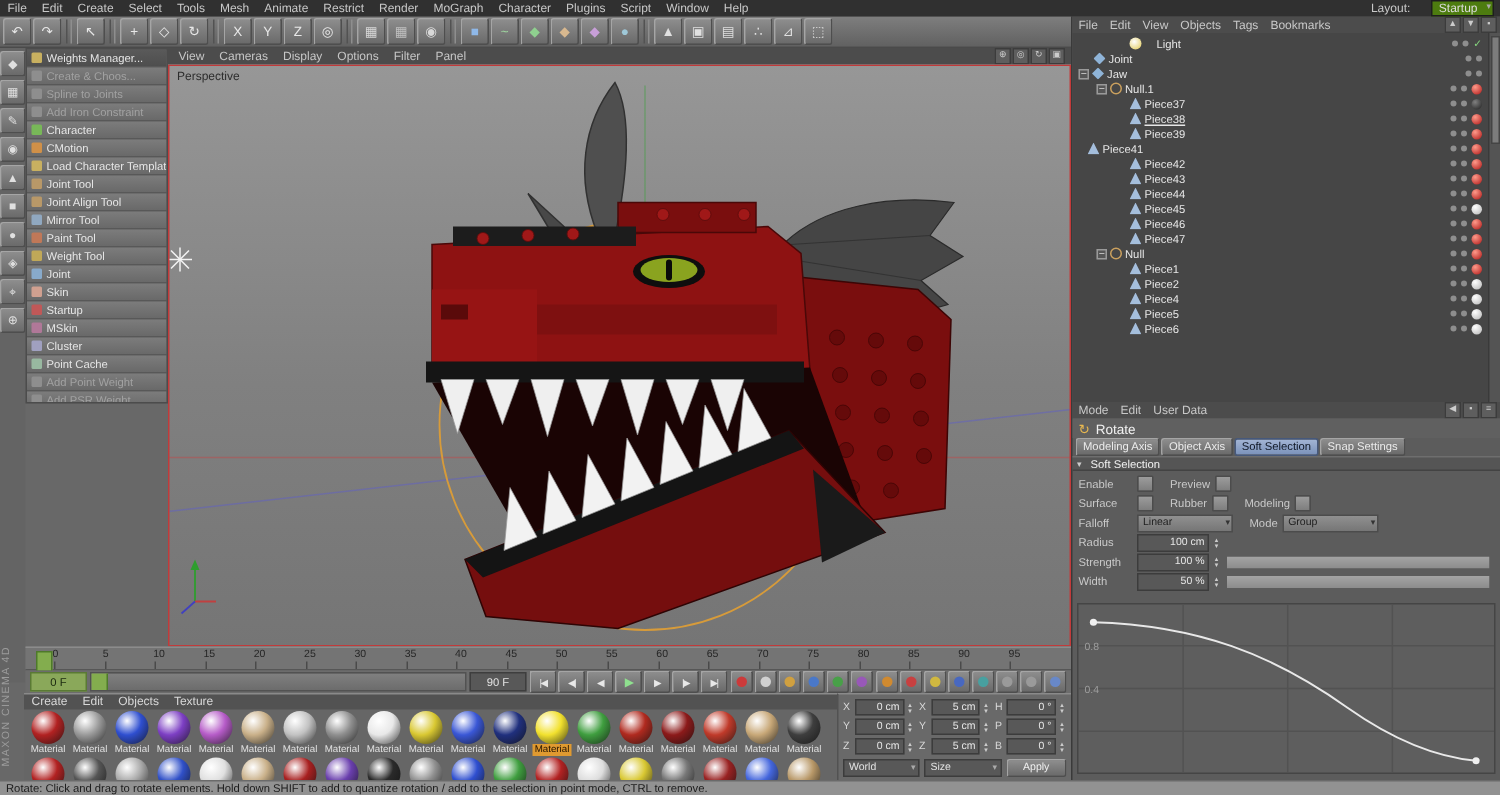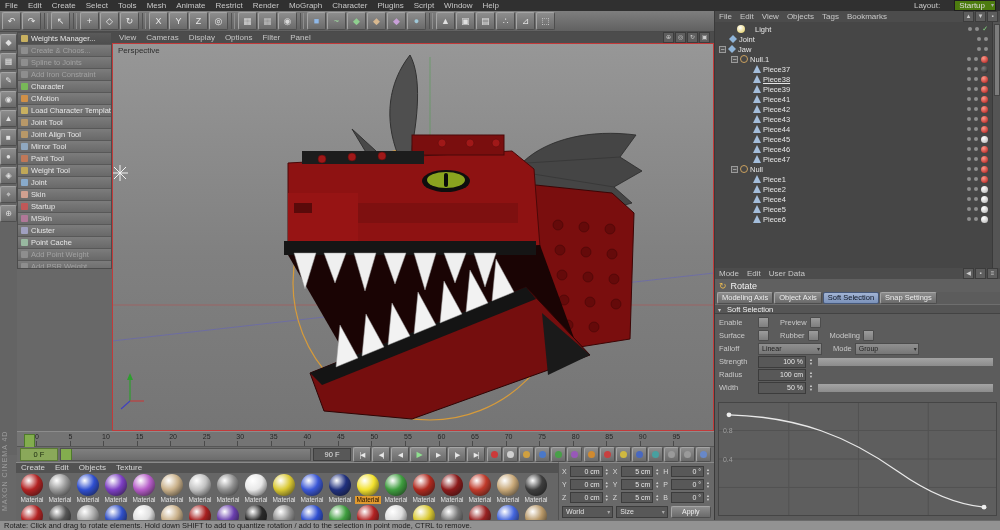--- a/index.html
+++ b/index.html
@@ -824,21 +824,21 @@
           <div class="mi">Bookmarks</div>
         </div>
       <div class="hdr-icons" id="om-icons">
           <div class="hdr-icon">▲</div>
           <div class="hdr-icon">▼</div>
           <div class="hdr-icon">▪</div>
         </div>
     </div>
     <div class="om-body">
       <div id="om-tree" style="padding-top:2px">
-          <div class="om-row" style="padding-left: 4px; gap: 10px;">
+          <div class="om-row" style="padding-left: 20px; gap: 10px;">
             <span class="om-exp-sp"></span>
             <span class="om-ic om-ic-light"></span>
             <span>Light</span>
             <span class="om-right">
               <span class="om-dot"></span>
               <span class="om-dot"></span>
               <span class="om-check">✓</span>
             </span>
           </div>
           <div class="om-row" style="padding-left: 4px;">
@@ -892,21 +892,21 @@
           <div class="om-row" style="padding-left: 28px;">
             <span class="om-exp-sp"></span>
             <span class="om-ic om-ic-piece"></span>
             <span>Piece39</span>
             <span class="om-right">
               <span class="om-dot"></span>
               <span class="om-dot"></span>
               <span class="om-mat omred"></span>
             </span>
           </div>
-          <div class="om-row" style="padding-left: 28px;">
+          <div class="om-row" style="">
             <span class="om-exp-sp"></span>
             <span class="om-ic om-ic-piece"></span>
             <span>Piece41</span>
             <span class="om-right">
               <span class="om-dot"></span>
               <span class="om-dot"></span>
               <span class="om-mat omred"></span>
             </span>
           </div>
           <div class="om-row" style="padding-left: 28px;">
@@ -1072,37 +1072,37 @@
         <span class="am-label2">Rubber</span>
         <span class="cb"></span>
         <span class="am-label2">Modeling</span>
         <span class="cb"></span>
       </div>
       <div class="am-row">
         <span class="am-label">Falloff</span>
         <span class="am-select">Linear</span>
         <span class="am-label2">Mode</span>
         <span class="am-select">Group</span>
+      </div>
+      <div class="am-row">
+        <span class="am-label">Radius</span>
+        <span class="am-input">100 cm</span>
+        <span class="spin">
+            <span>▲</span>
+            <span>▼</span>
+          </span>
       </div>
       <div class="am-row">
         <span class="am-label">Strength</span>
         <span class="am-input">100 %</span>
         <span class="spin">
             <span>▲</span>
             <span>▼</span>
           </span>
         <span class="am-sliderbar"></span>
-      </div>
-      <div class="am-row">
-        <span class="am-label">Radius</span>
-        <span class="am-input">100 cm</span>
-        <span class="spin">
-            <span>▲</span>
-            <span>▼</span>
-          </span>
       </div>
       <div class="am-row">
         <span class="am-label">Width</span>
         <span class="am-input">50 %</span>
         <span class="spin">
             <span>▲</span>
             <span>▼</span>
           </span>
         <span class="am-sliderbar"></span>
       </div>

